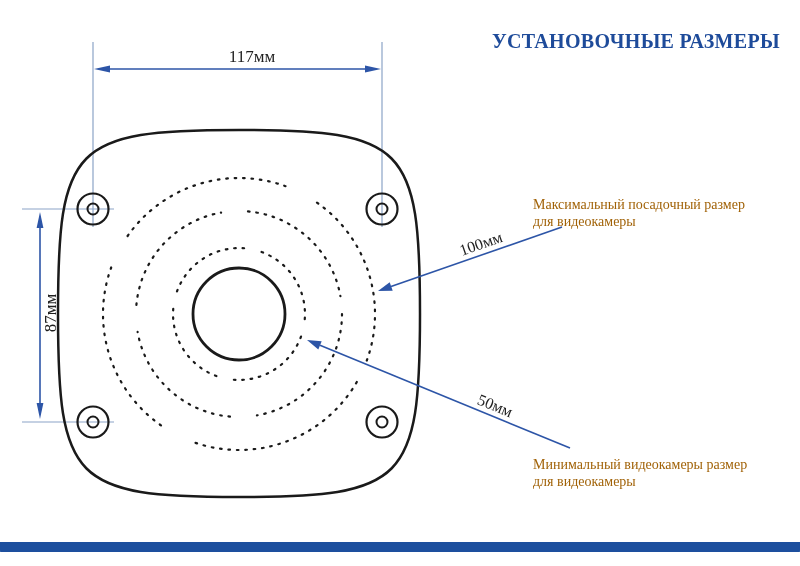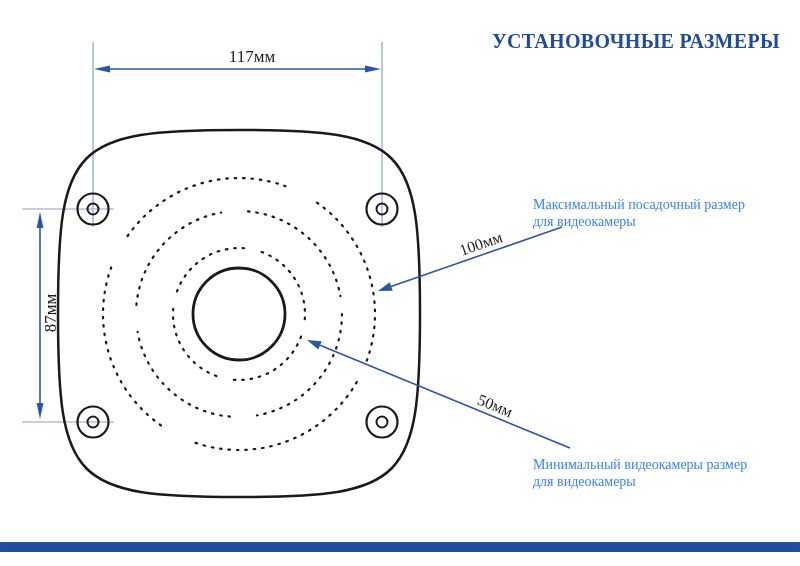--- a/index.html
+++ b/index.html
@@ -15,21 +15,21 @@
   .label{position:absolute;color:#1f1f1f;white-space:nowrap;}
   .dim-label{font-size:17px;transform:translate(-50%,-50%);}
   .diag-label{font-size:16px;transform-origin:center;}
   .title{
     position:absolute;left:492px;top:30px;
     font-size:20px;font-weight:700;letter-spacing:.3px;
     color:#1e4b9a;white-space:nowrap;
   }
   .callout{
     position:absolute;left:533px;width:240px;
-    font-size:14px;line-height:17px;color:#3b82f6;
+    font-size:14px;line-height:17px;color:#a16207;
   }
   .footer-bar{
     position:absolute;left:0;top:542px;width:800px;height:10px;
     background:#1d4f9e;
   }
 </style>
 </head>
 <body>
 
 <div id="canvas">

